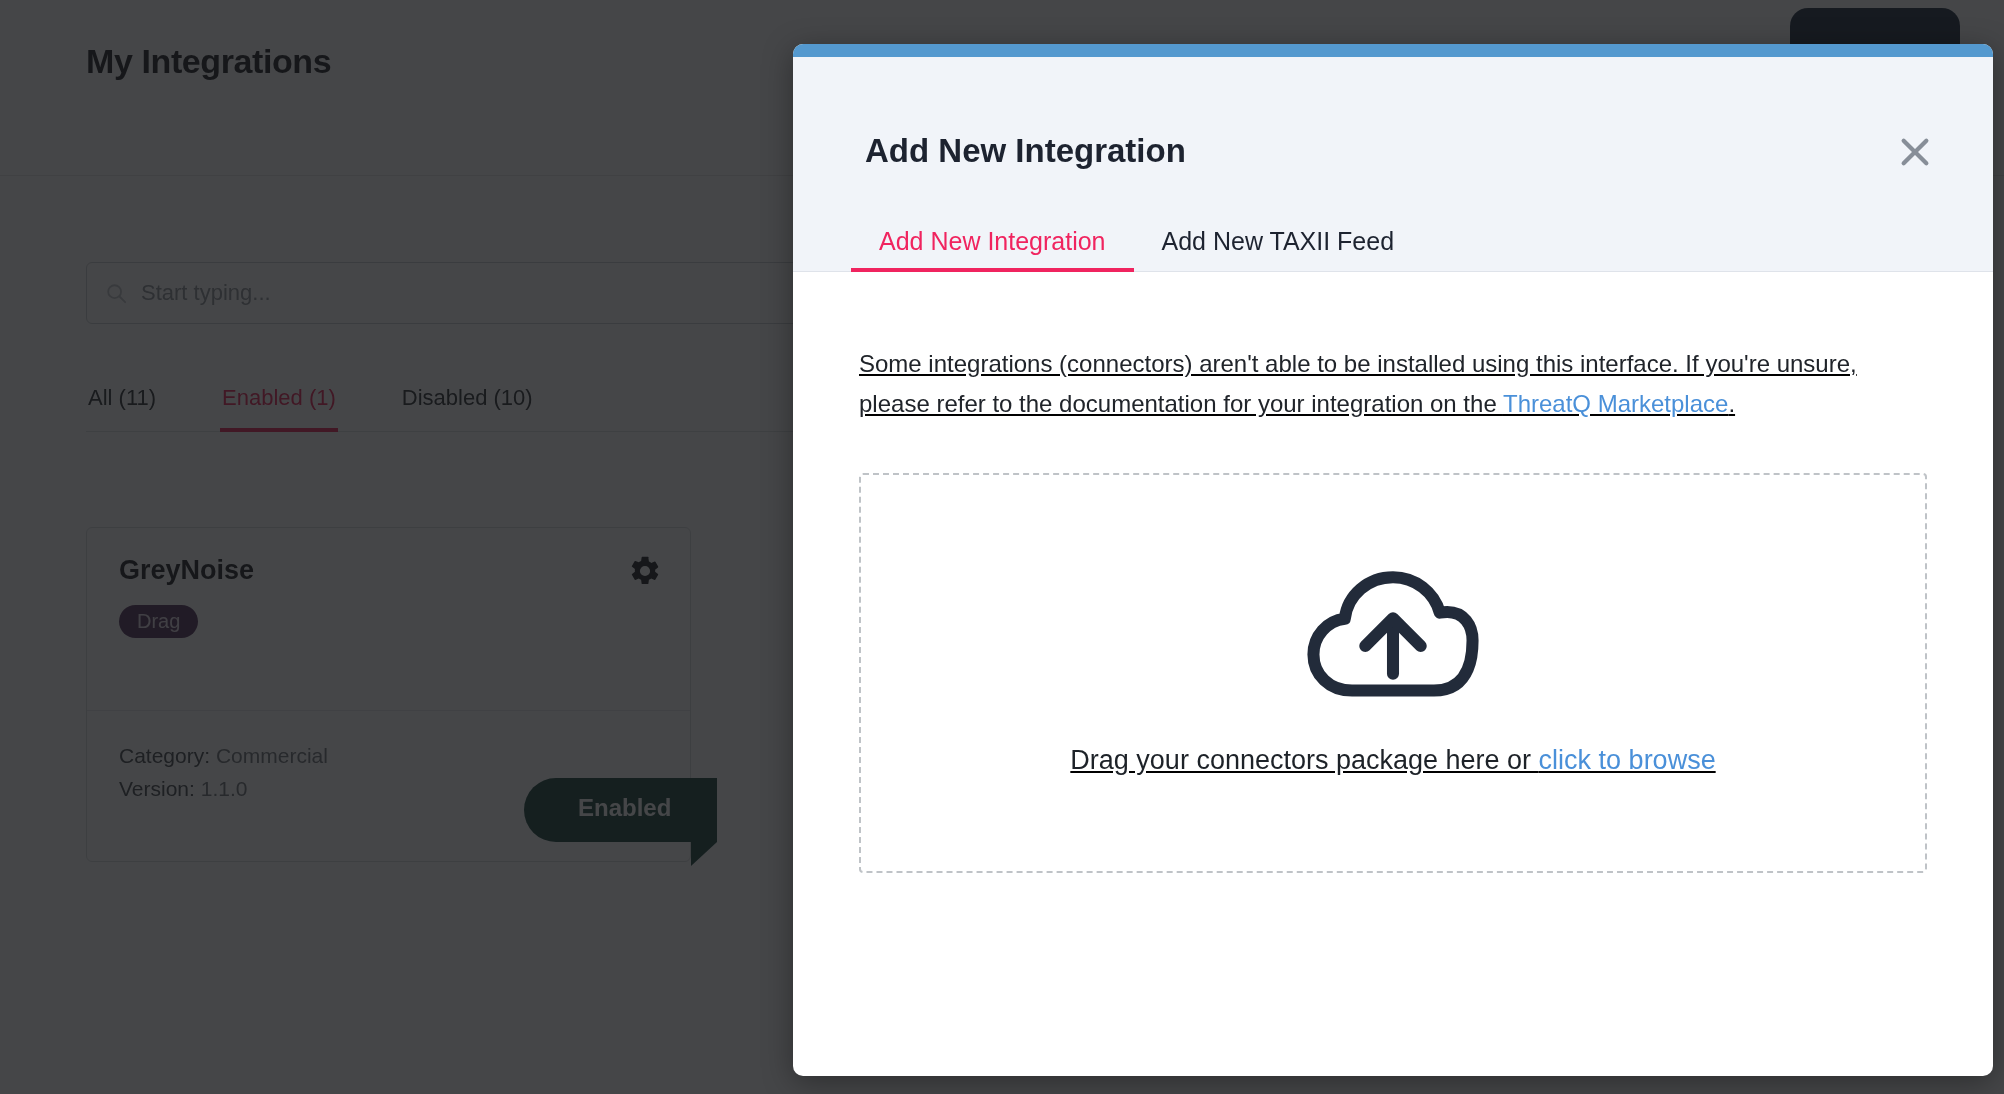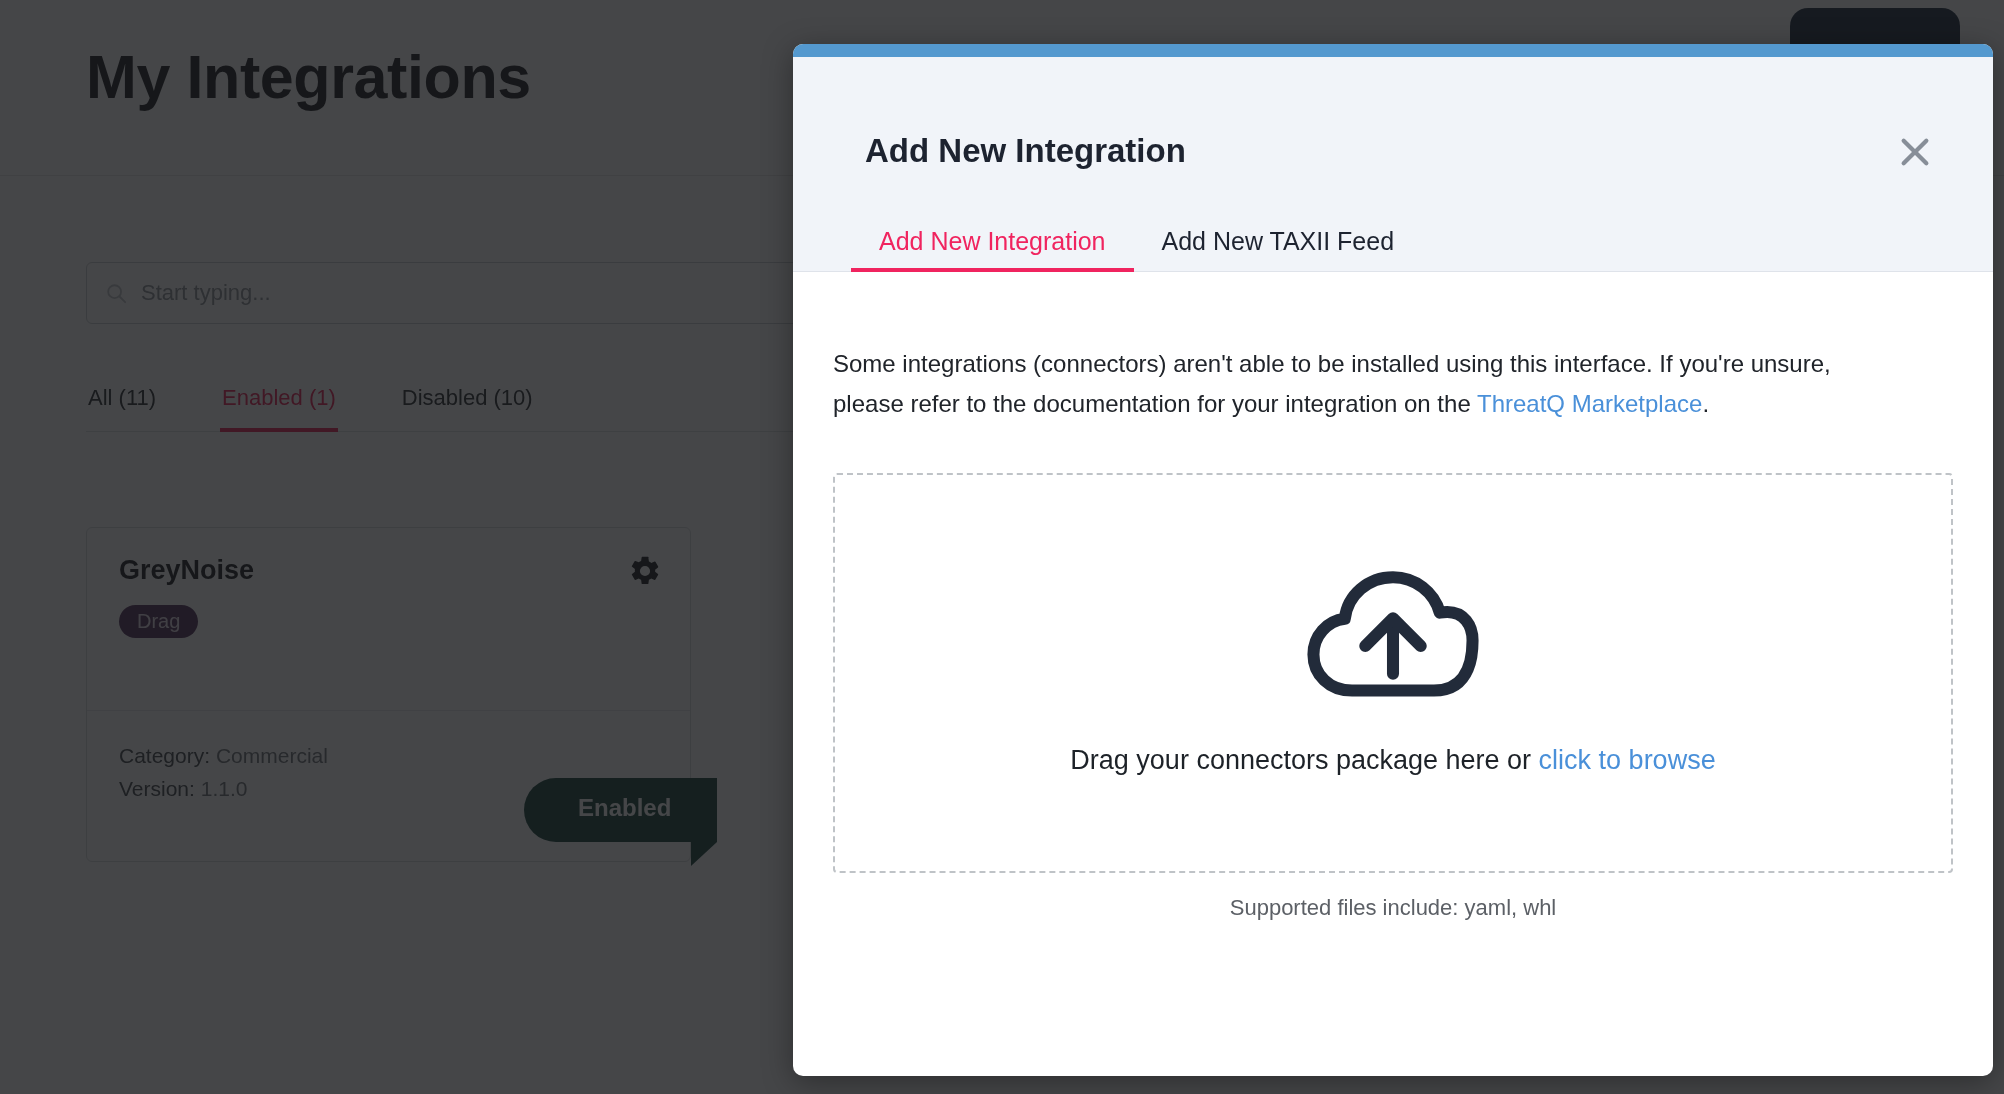--- a/index.html
+++ b/index.html
@@ -31,21 +31,21 @@
     width: 2004px;
     height: 176px;
     border-bottom: 1px solid #e3e3e3;
     background: #ffffff;
   }
 
   .page-title {
     position: absolute;
     left: 86px;
     top: 42px;
-    font-size: 61px;
+    font-size: 34px;
     font-weight: 700;
     color: #15171a;
     letter-spacing: -0.4px;
   }
 
   .new-integration-btn {
     position: absolute;
     right: 44px;
     top: 8px;
     height: 110px;
@@ -259,23 +259,24 @@
   .modal-tab.active::after {
     content: "";
     position: absolute;
     left: 0; right: 0; bottom: 0;
     height: 4px;
     background: #f0245f;
   }
 
   .modal-body {
     position: relative;
-    padding: 0 40px;
+    padding: 0 66px;
     background: #ffffff;
     height: 688px;
+    text-decoration: underline;
   }
 
   .intro {
     padding-top: 72px;
     font-size: 24px;
     line-height: 1.65;
     color: #20242a;
     max-width: 1075px;
   }
   .link { color: #4a90d9; cursor: pointer; }
@@ -383,17 +384,16 @@
         <div class="cloud-icon">
           <svg viewBox="0 0 72 56" fill="none" stroke="#222b3a" stroke-width="5" stroke-linejoin="round" stroke-linecap="round">
             <path d="M19 50 C9.6 50 3 43.4 3 35 C3 27.3 8.6 21.1 16 20.2 C17.2 10.3 25.7 3 36 3 C45.2 3 53.1 9.2 55.4 17.7 C56.4 17.5 57.4 17.4 58.5 17.4 C65.4 17.4 69 22.9 69 29.2 C69 33.2 69 50 53 50 Z"></path>
             <path d="M36 43 L36 21"></path>
             <path d="M24.5 31.5 L36 20 L47.5 31.5"></path>
           </svg>
         </div>
         <div class="drop-text"><span>Drag your connectors package here or </span><span class="link">click to browse</span></div>
       </div>
 
-      <div class="supported">Supported files include: yaml, whl</div>
     </div>
   </div>
 
 </div>
 
 </body></html>

